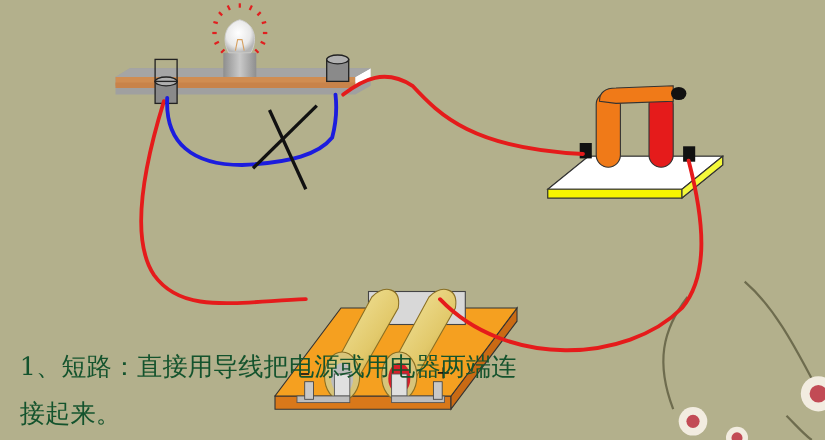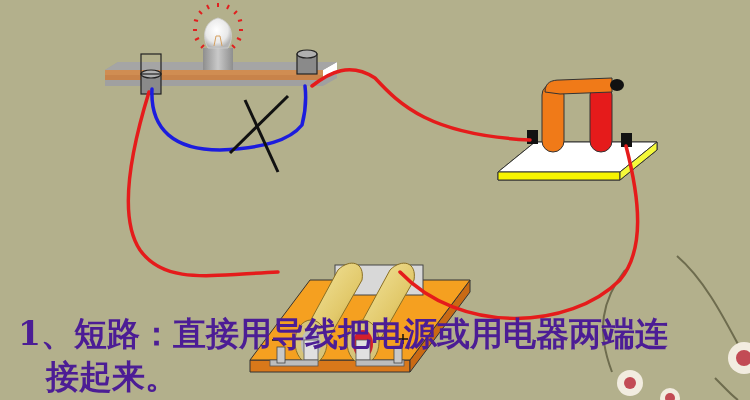--- a/index.html
+++ b/index.html
@@ -1,20 +1,20 @@
 <!DOCTYPE html>
 <html><head>
 <meta charset="utf-8">
 <style>
   html, body { margin: 0; padding: 0; }
   body { width: 750px; height: 400px; overflow: hidden; background: #b3b08c; position: relative; font-family: "DejaVu Serif", "Liberation Serif", serif; }
   #stage { position: absolute; left: 0; top: 0; width: 750px; height: 400px; }
-  .caption { position: absolute; left: 18px; color: #4c1d95; font-size: 33px; line-height: 42px; font-weight: bold; letter-spacing: 0px; white-space: nowrap; }
+  .caption { position: absolute; left: 18px; color: #14532d; font-size: 23px; line-height: 42px; font-weight: normal; letter-spacing: 0px; white-space: nowrap; }
   #line1 { top: 313px; }
-  #line2 { top: 356px; margin-left: 28px; }
+  #line2 { top: 356px; }
 </style>
 </head>
 <body>
 
 <svg id="stage" viewBox="0 0 750 400" xmlns="http://www.w3.org/2000/svg">
   <defs>
     <radialGradient id="bulbGrad" cx="45%" cy="40%" r="60%">
       <stop offset="0%" stop-color="#ffffff"></stop>
       <stop offset="70%" stop-color="#e8e8e8"></stop>
       <stop offset="100%" stop-color="#b5b5b5"></stop>

